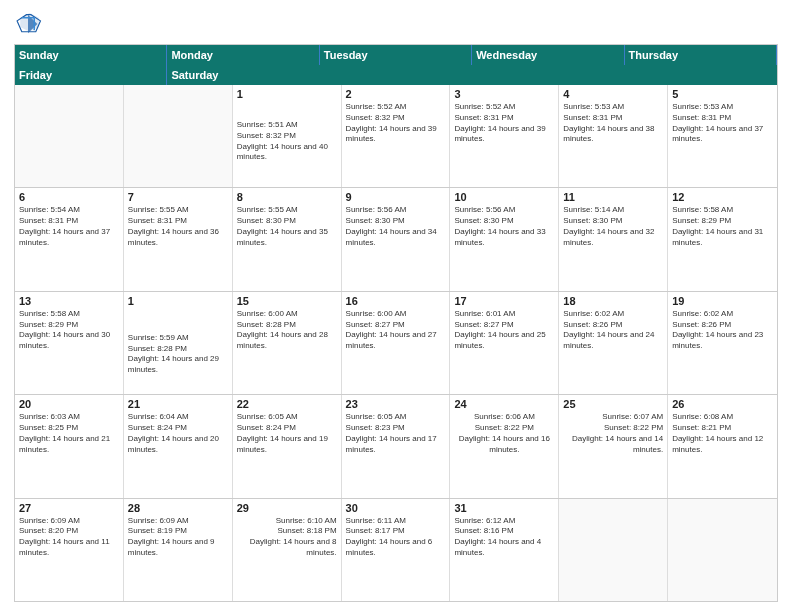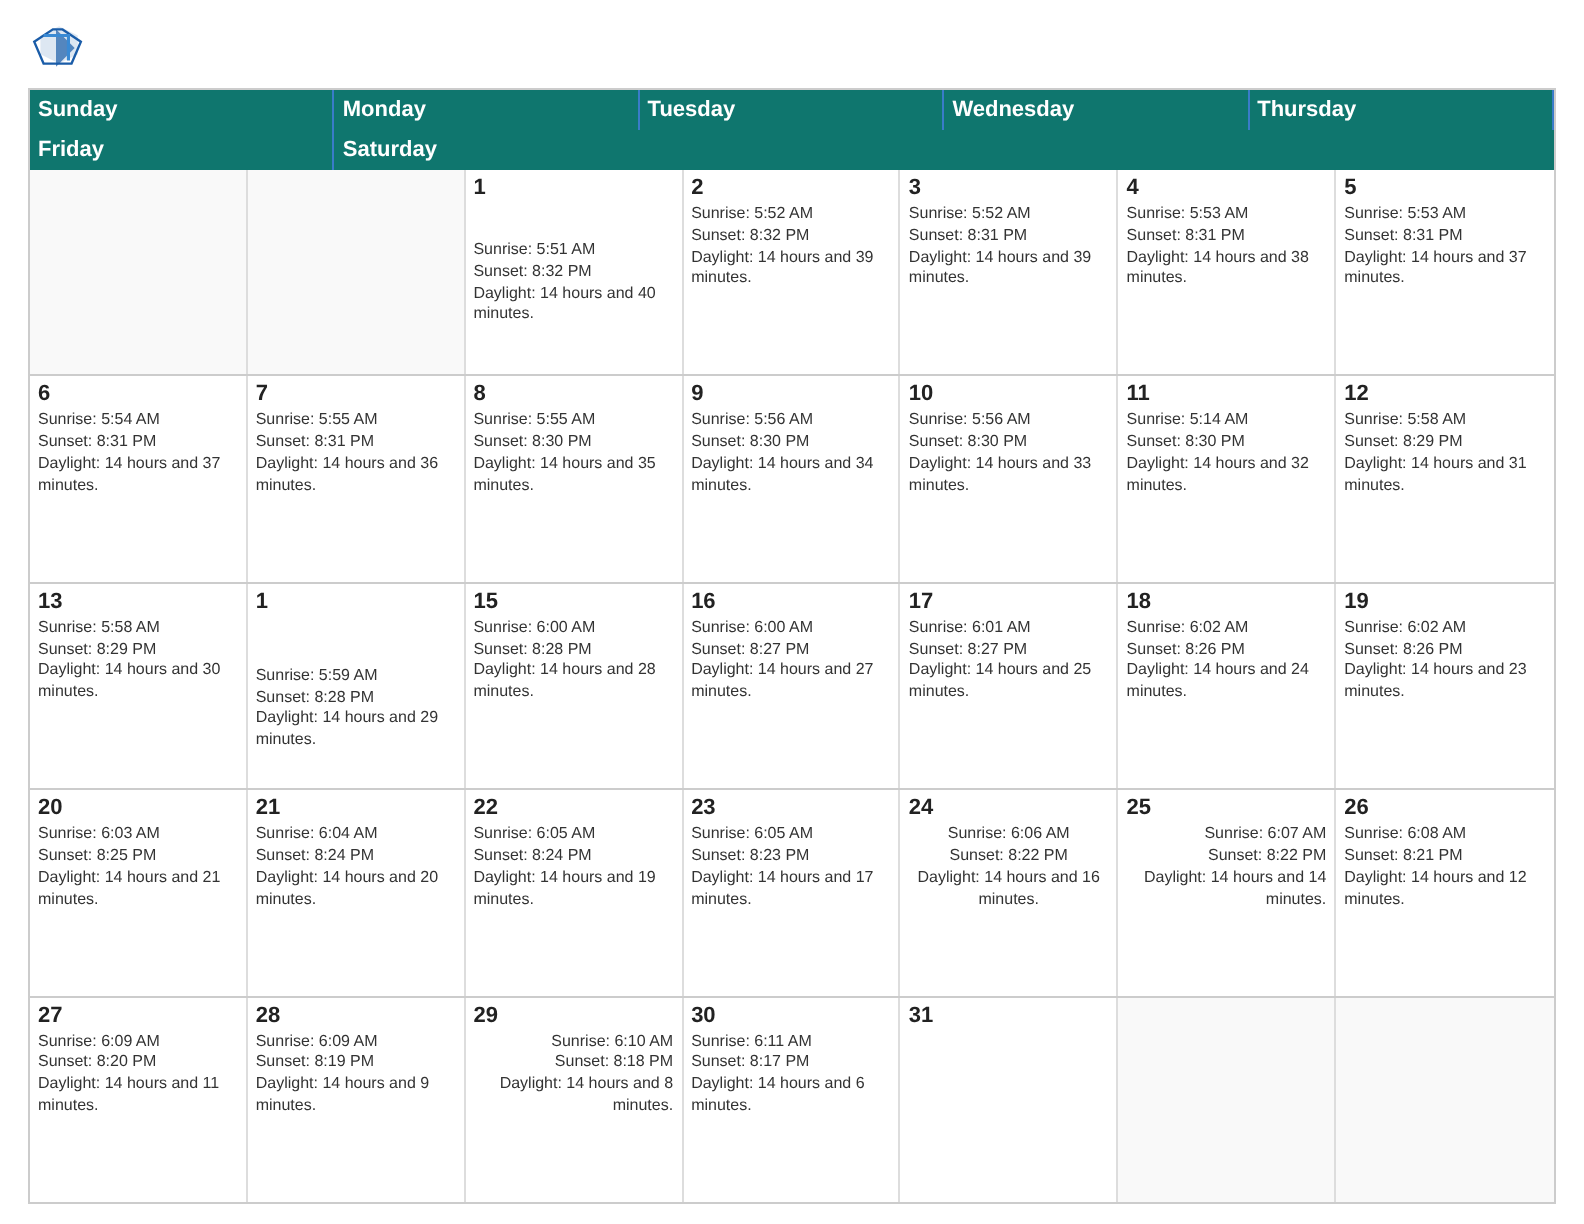--- a/index.html
+++ b/index.html
@@ -330,19 +330,22 @@
 Daylight: 14 hours and 8 minutes.</div>
           </div>
           <div class="cal-cell">
             <span class="day-num">30</span>
             <div class="info" style="white-space: pre-line;">Sunrise: 6:11 AM
 Sunset: 8:17 PM
 Daylight: 14 hours and 6 minutes.</div>
           </div>
           <div class="cal-cell">
             <span class="day-num">31</span>
+            <div class="info" style="white-space: pre-line;">Sunrise: 6:12 AM
+Sunset: 8:16 PM
+Daylight: 14 hours and 4 minutes.</div>
           </div>
           <div class="cal-cell empty"></div>
           <div class="cal-cell empty"></div>
         </div>
       </div>
   </div>
 </div>
 
 </body></html>

